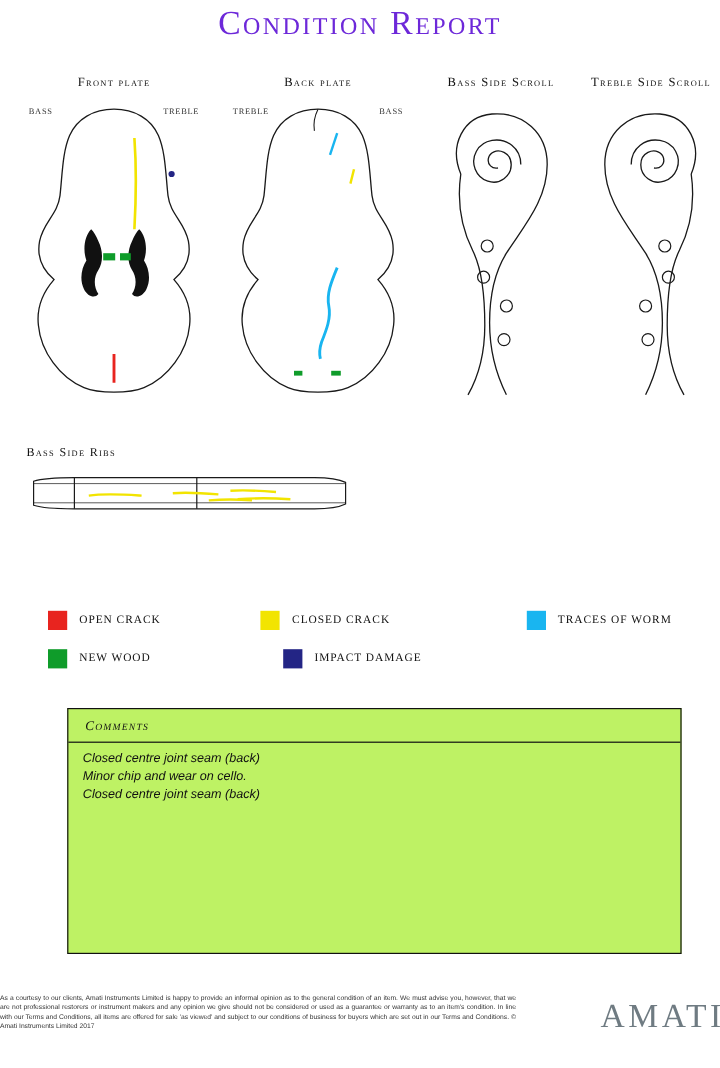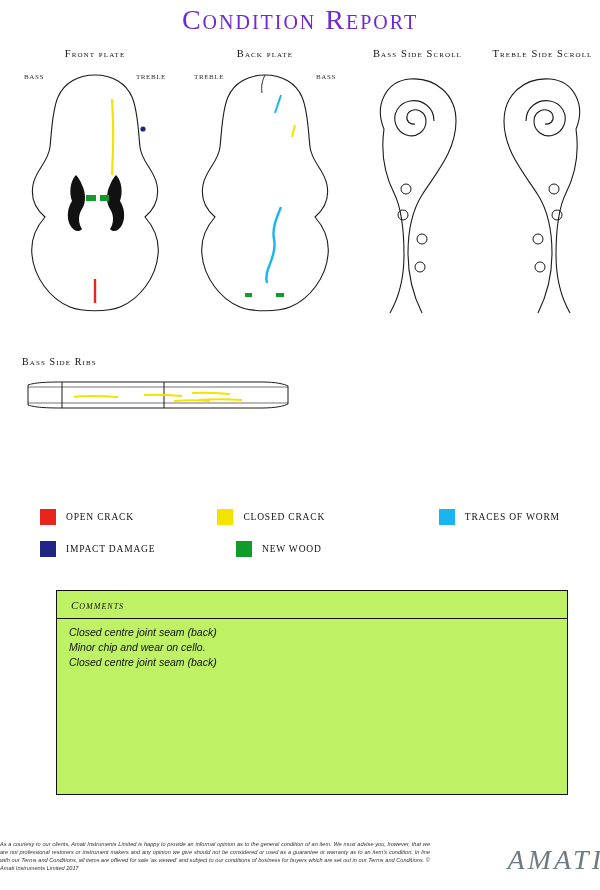--- a/index.html
+++ b/index.html
@@ -20,21 +20,21 @@
     letter-spacing: 2px;
     font-variant: small-caps;
     margin-top: 4px;
     color: #6d28d9;
   }
 
   .diagram-row {
     position: relative;
     width: 600px;
     height: 300px;
-    margin-top: 12px;
+    margin-top: 28px;
   }
   .panel { position: absolute; top: 0; }
   .panel-title {
     text-align: center;
     font-variant: small-caps;
     font-size: 10.5px;
     letter-spacing: 1.1px;
     color: #111;
     margin-bottom: 8px;
   }
@@ -106,24 +106,23 @@
 
   .stray-mark {
     position: absolute;
     left: 345px; top: 620px;
     width: 6px; height: 2px;
     background: #f0a500;
   }
 
   .footer {
     position: absolute;
-    left: 0; bottom: 8px;
+    left: 0; bottom: 20px;
     width: 600px;
     height: 46px;
-    font-style: italic;
   }
   .footer-text {
     position: absolute;
     left: 0; top: 0;
     width: 430px;
     font-family: "Liberation Sans", sans-serif;
     font-size: 5.6px;
     line-height: 8px;
     color: #333;
     text-align: justify;
@@ -246,26 +245,26 @@
         <span class="swatch" style="background:#f2e400"></span>
         <span class="legend-label">CLOSED CRACK</span>
       </div>
       <div class="legend-item wide">
         <span class="swatch" style="background:#19b5f0"></span>
         <span class="legend-label">TRACES OF WORM</span>
       </div>
     </div>
     <div class="legend-row">
       <div class="legend-item">
+        <span class="swatch" style="background:#0f9c2a"></span>
+        <span class="legend-label">NEW WOOD</span>
+      </div>
+      <div class="legend-item">
         <span class="swatch" style="background:#232585"></span>
         <span class="legend-label">IMPACT DAMAGE</span>
-      </div>
-      <div class="legend-item">
-        <span class="swatch" style="background:#0f9c2a"></span>
-        <span class="legend-label">NEW WOOD</span>
       </div>
     </div>
   </div>
 
   <div class="stray-mark"></div>
 
   <div class="comments-box">
     <div class="comments-header">Comments</div>
     <div class="comments-body">
       <div class="comment-line">Closed centre joint seam (back)</div>

